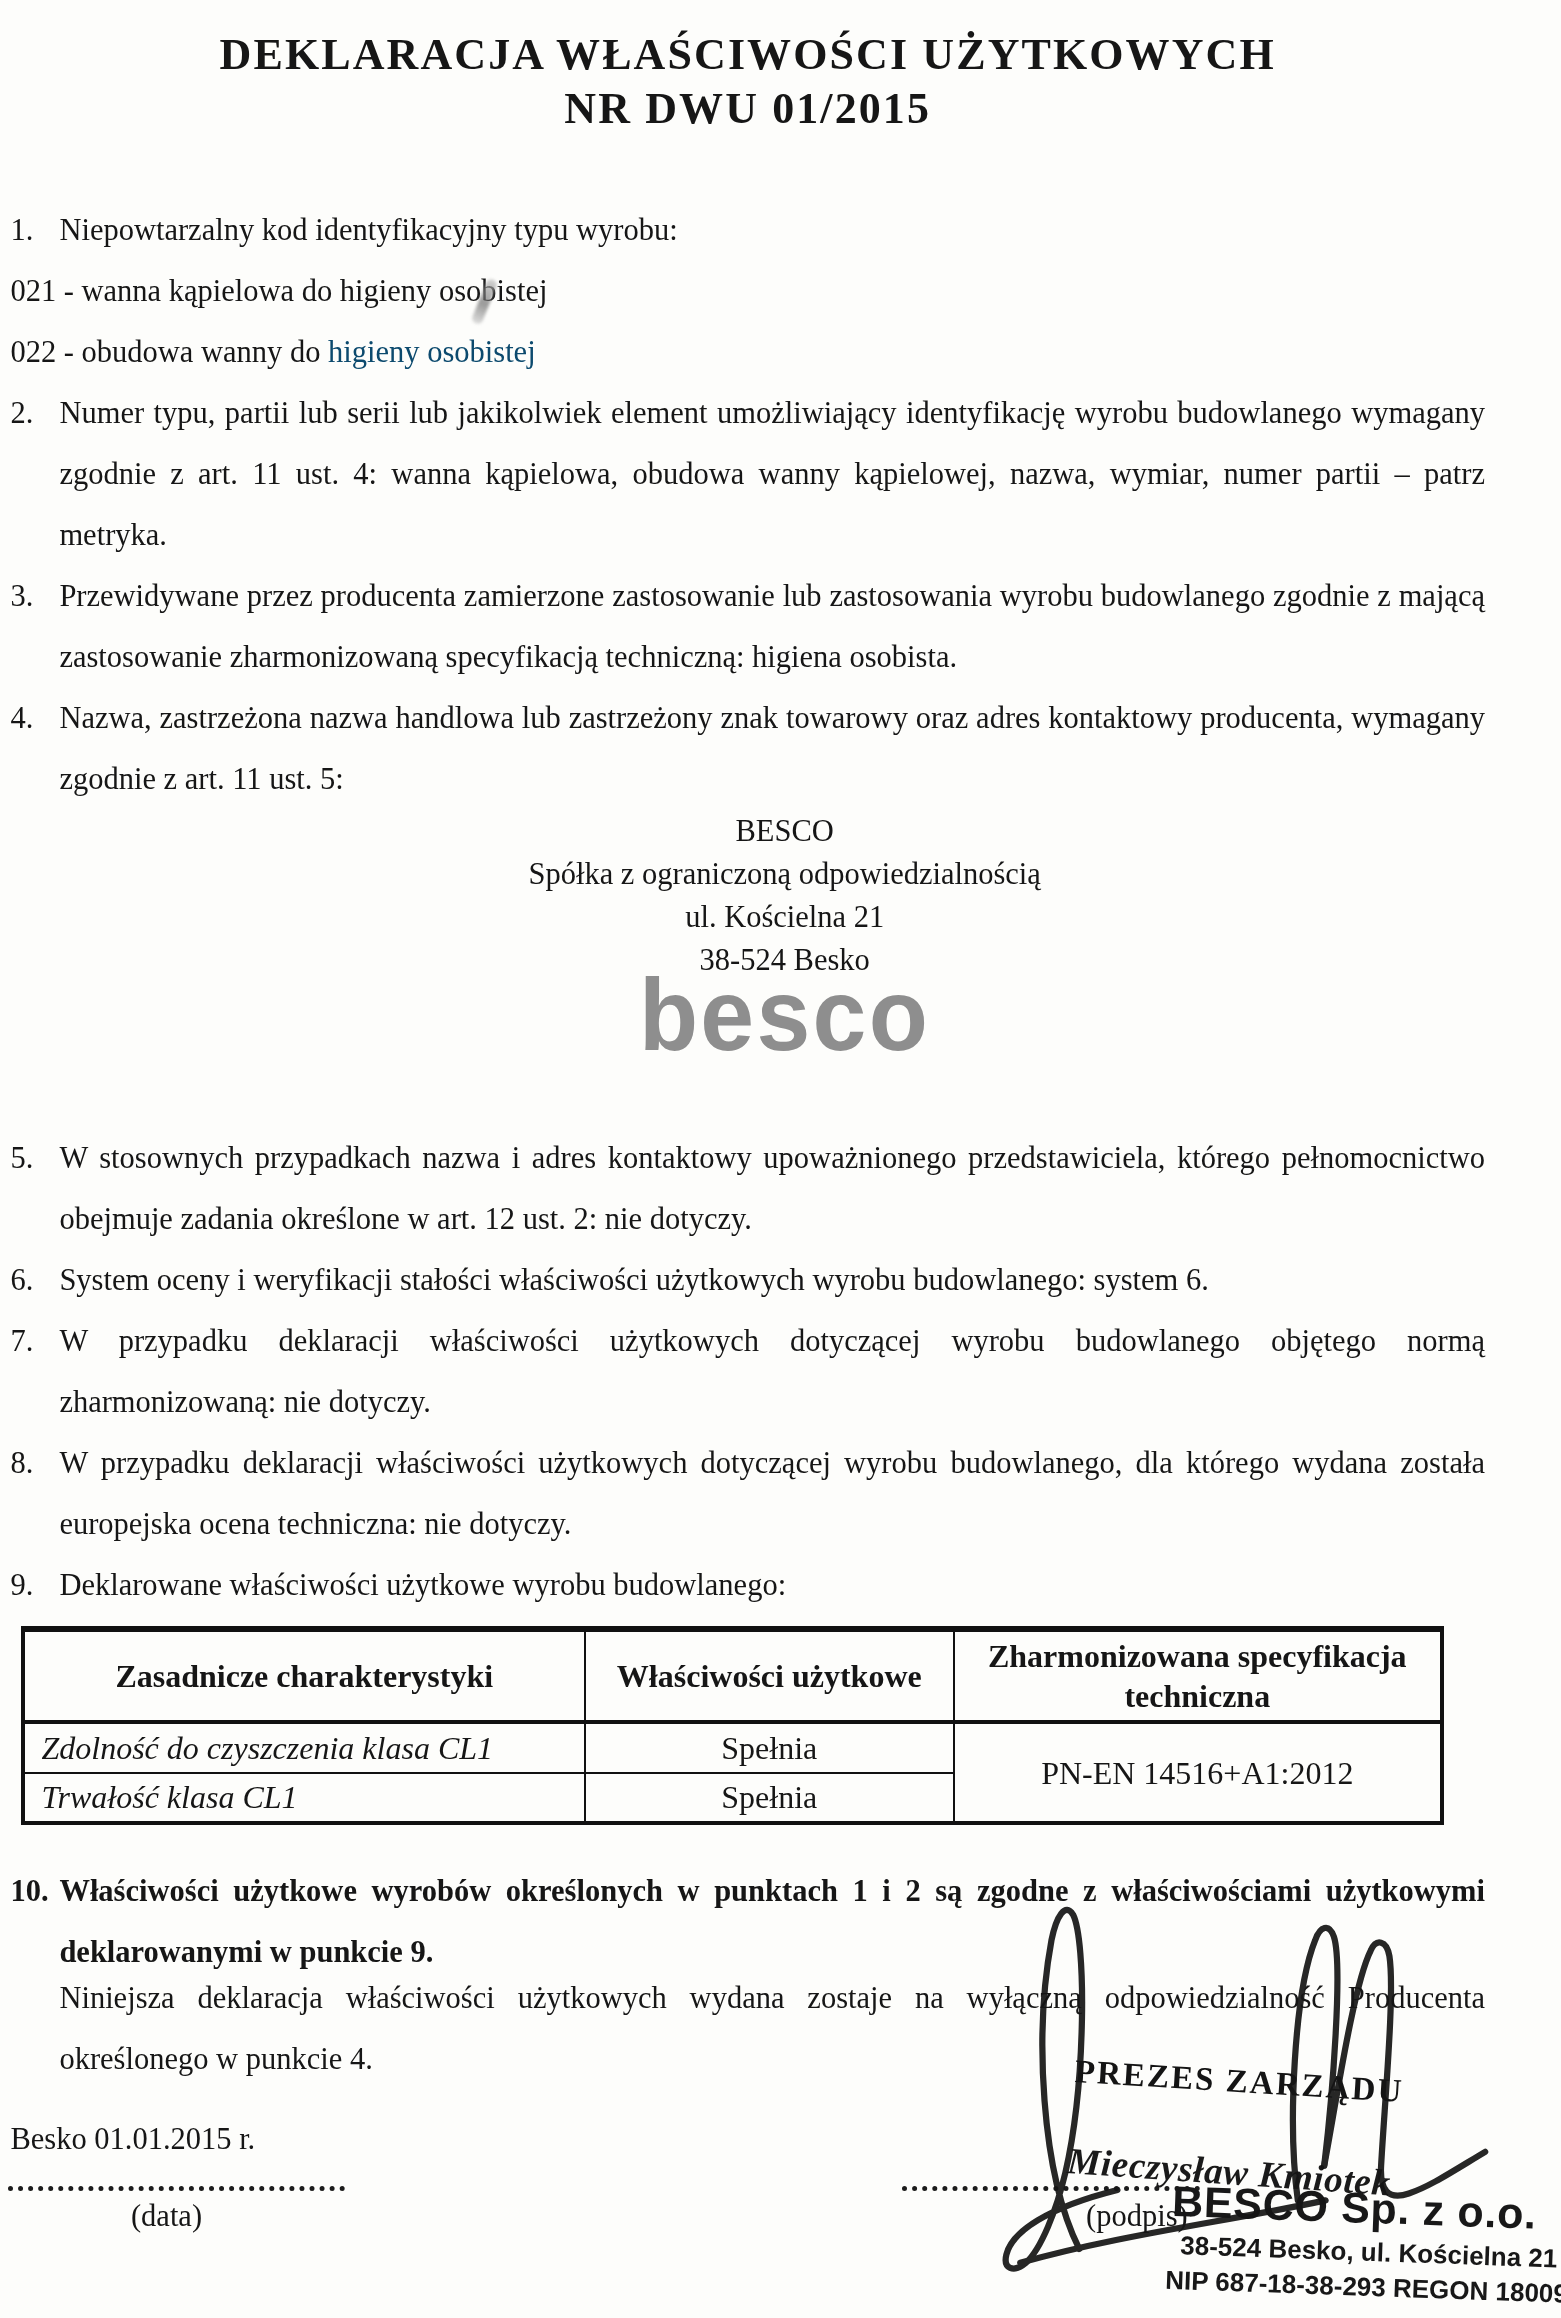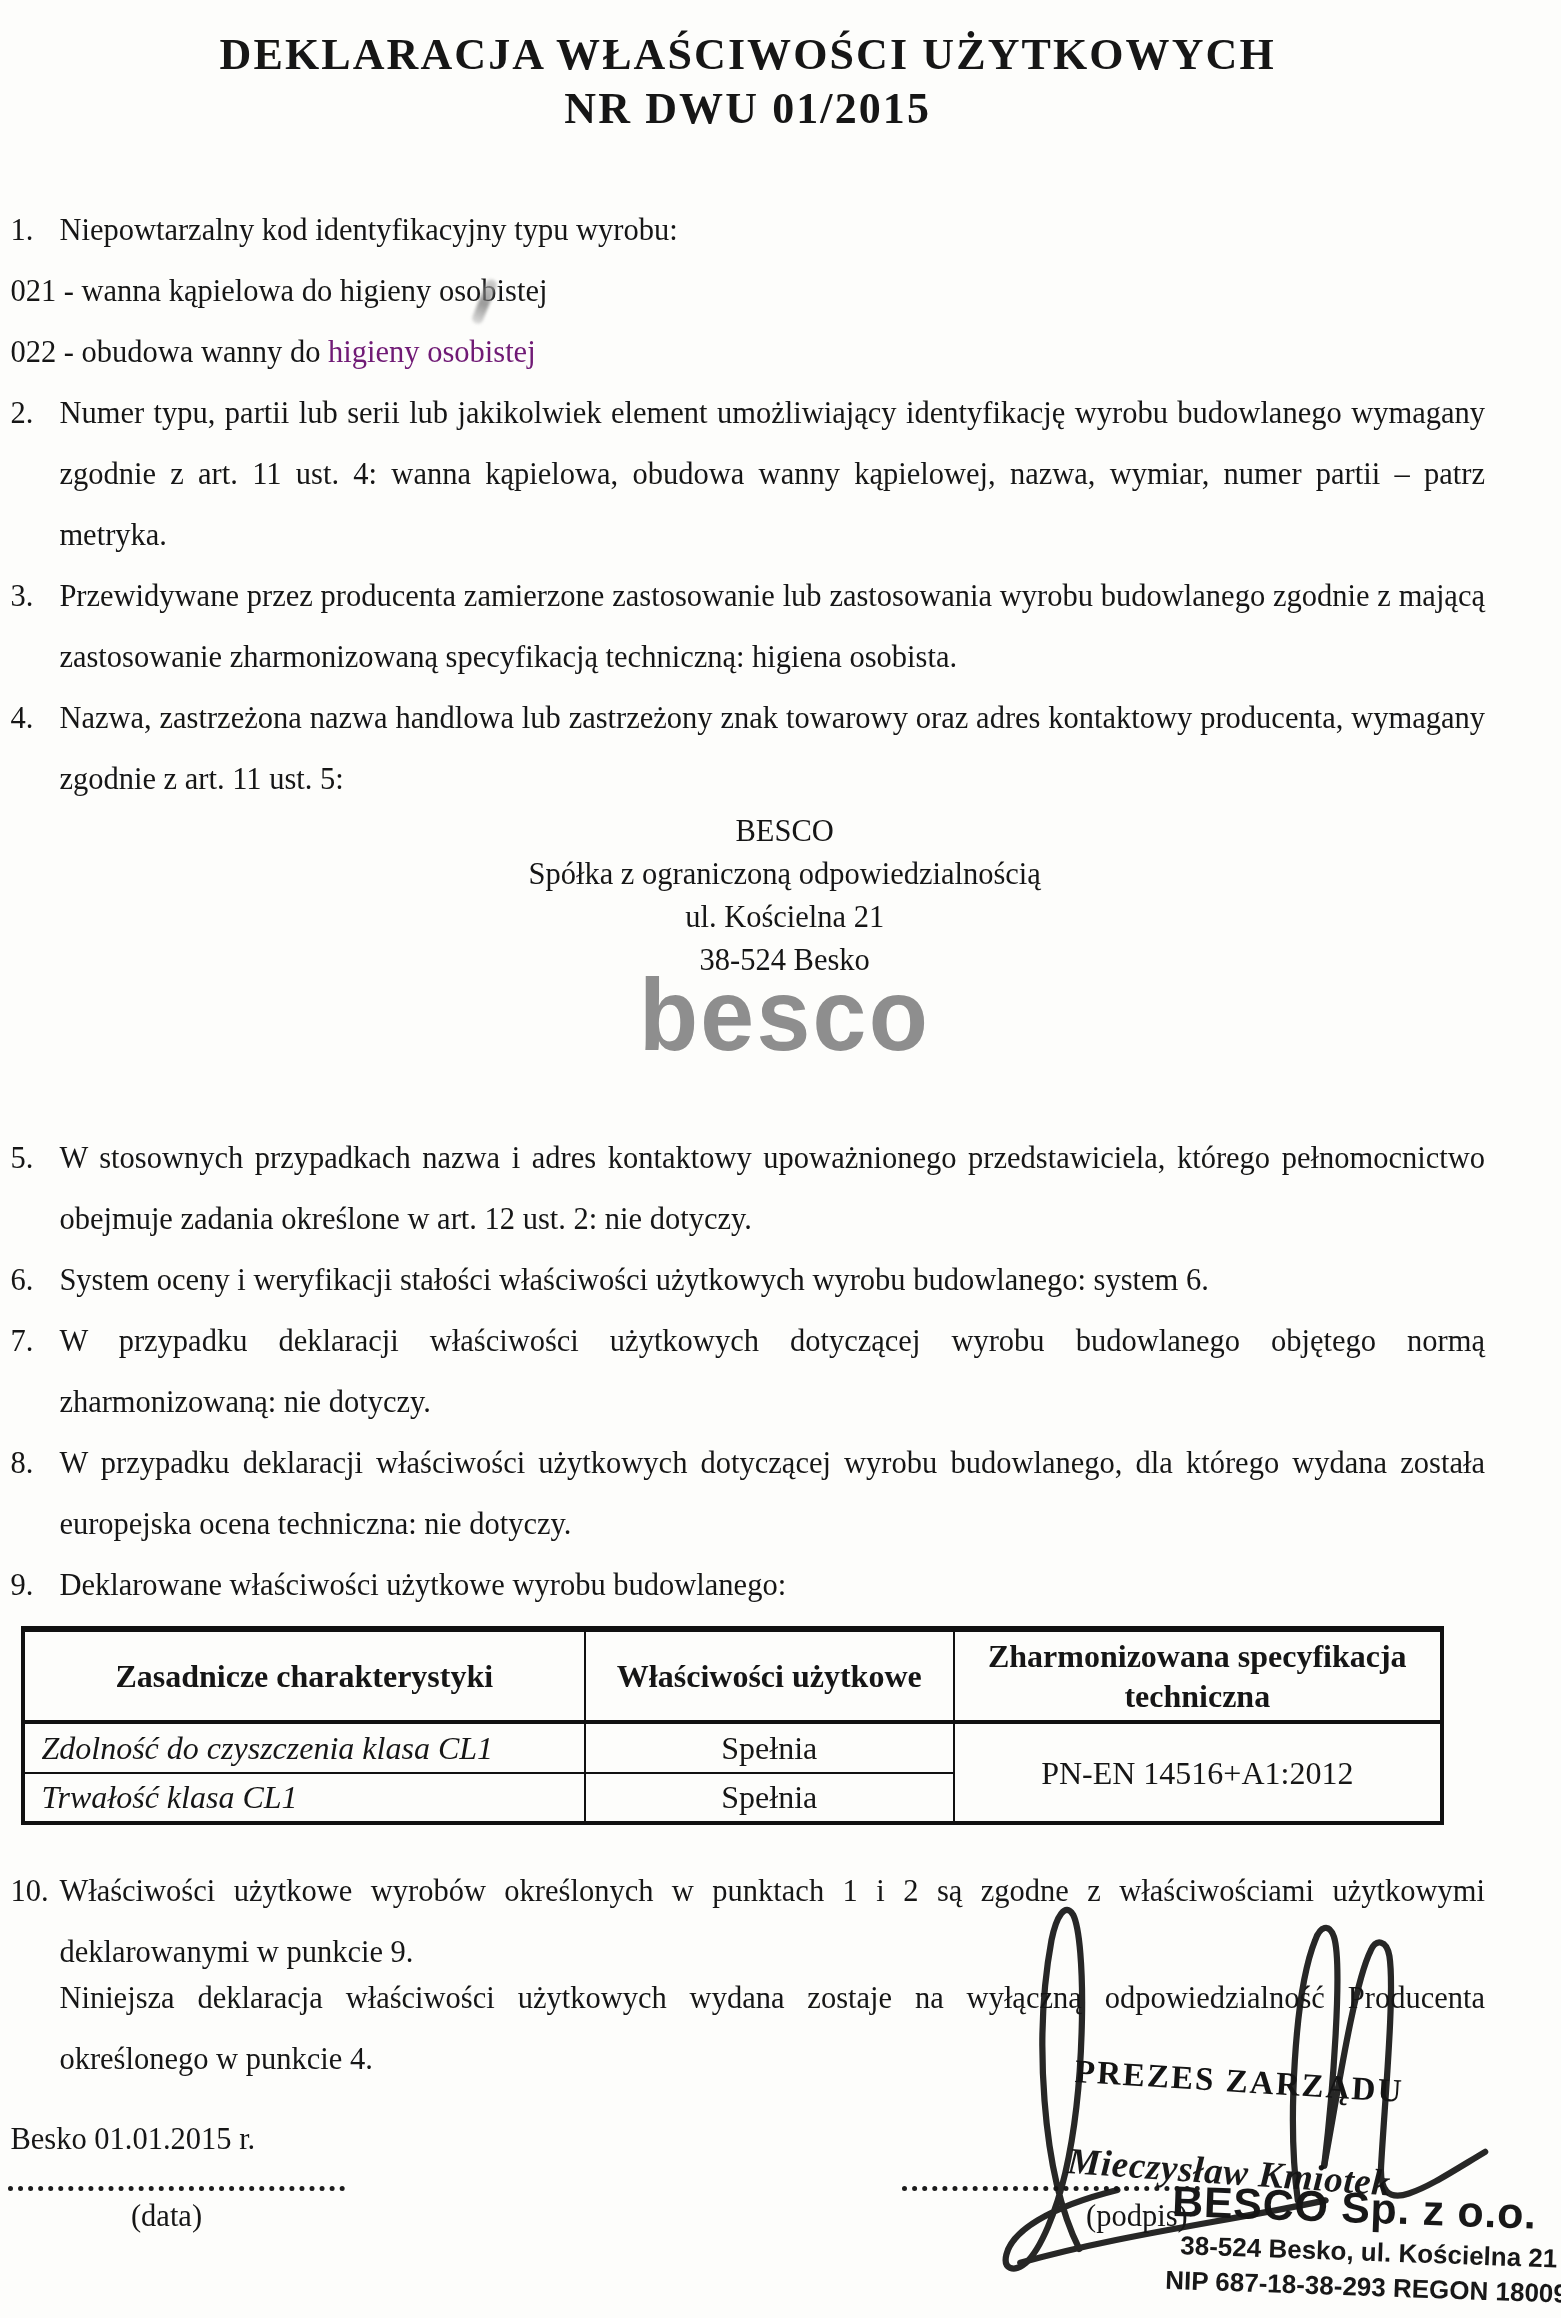--- a/index.html
+++ b/index.html
@@ -30,21 +30,21 @@
     position:relative;
     padding-left:49px;
     text-align:justify;
     text-align-last:left;
   }
   .item .num{
     position:absolute;
     left:0; top:0;
   }
   .code-line{ padding-left:0; }
-  .faded{ color:#701a75;margin-top:27px; }
+  .faded{ color:#0c4a6e;margin-top:27px; }
   .spacer-after-title{ height:64px; }
   
   .center-block{
     text-align:center;
     padding-left:74px;
     font-size:30.5px;
     line-height:43px;
   }
   .besco-logo{
     text-align:center;
@@ -85,21 +85,21 @@
     font-weight:bold;
     text-align:center;
     line-height:40px;
     height:78px;
     border-bottom:4.2px solid #111;
   }
   table.decl td{ height:39px; line-height:36px; }
   td.char-cell{ text-align:left;font-style:italic; }
   td.perf-cell{ text-align:center; }
   td.spec-cell{ text-align:center; font-size:32px; }
-  .item-10-gap{ margin-top:36px; }
+  .item-10-gap{ margin-top:36px;font-weight:bold; }
   .closing-1{ margin-top:-15.3px; }
   .closing-2{ margin-top:4.2px; }
   
   .abs{ position:absolute; }
   .place-date{ left:10.4px; top:2122px; font-size:30.5px; }
   .dotline{
     height:0;
     border-bottom:5.6px dotted #1c1c1c;
   }
   .dot-left{ left:8.3px; top:2186px; width:337px; }

